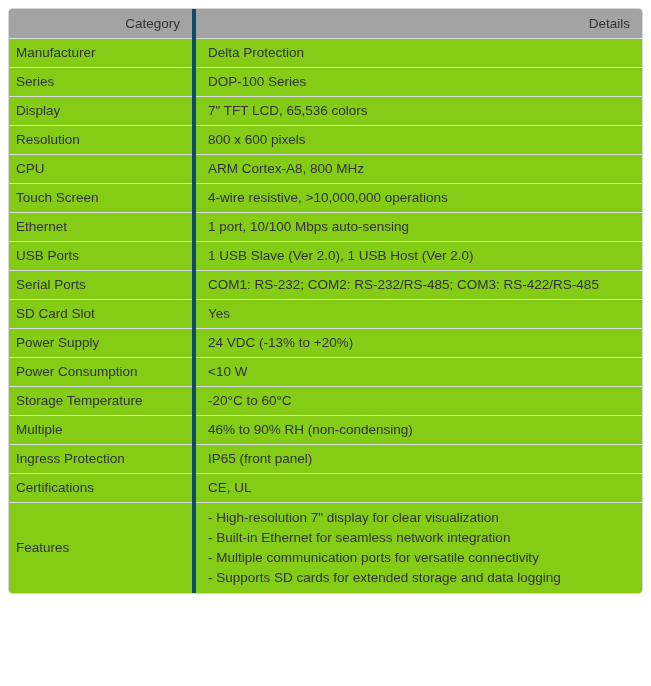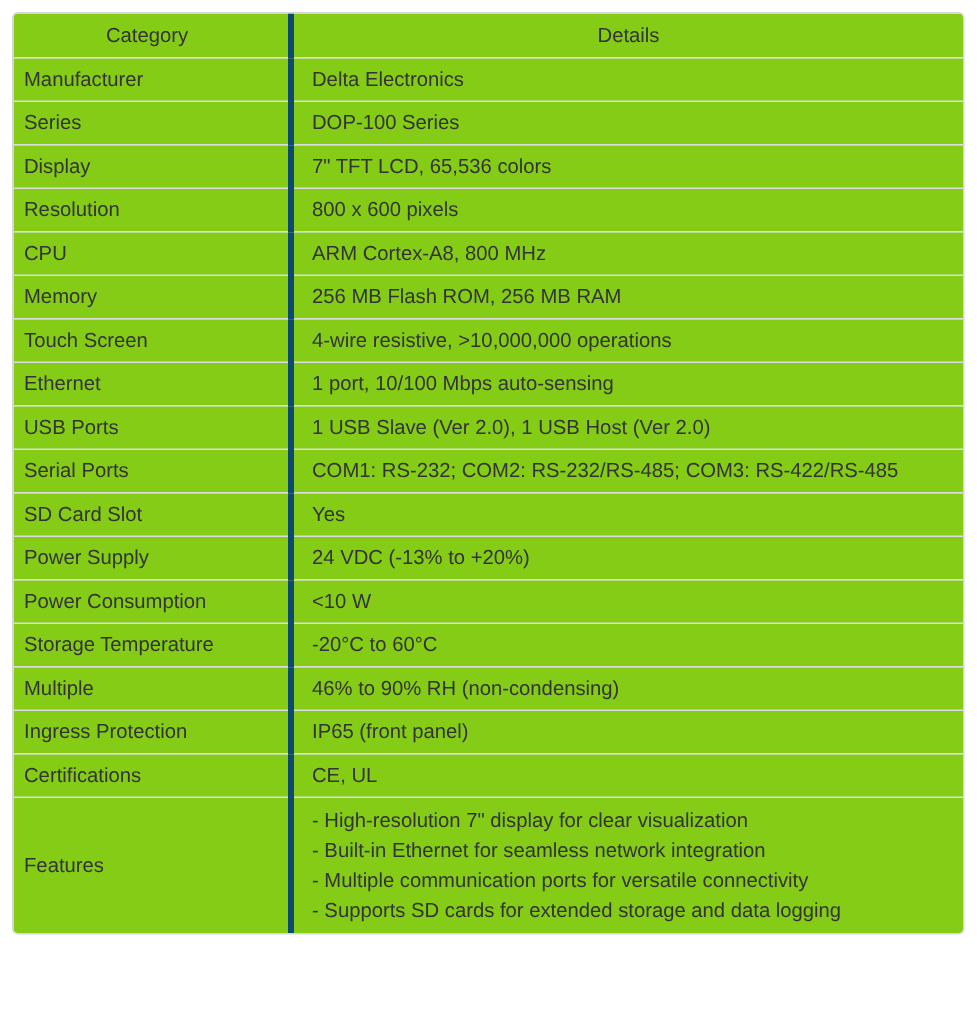--- a/index.html
+++ b/index.html
@@ -25,22 +25,22 @@
     overflow: hidden;
     background: #ffffff;
   }
   table.specs {
     width: 100%;
     border-collapse: collapse;
     font-size: 13.5px;
     color: #333333;
   }
   table.specs th {
-    background: #84cc16;
-    text-align: center;
+    background: #a3a3a3;
+    text-align: right;
     font-weight: 400;
     padding: 5px 12px;
     line-height: 19px;
     vertical-align: middle;
   }
   table.specs td {
     padding: 5px 12px;
     line-height: 18px;
     border-top: 1px solid #dcdcdc;
     vertical-align: middle;
@@ -71,41 +71,37 @@
     <table class="specs">
       <thead>
         <tr>
           <th>Category</th>
           <th>Details</th>
         </tr>
       </thead>
       <tbody>
         <tr>
           <td>Manufacturer</td>
-          <td>Delta Electronics</td>
+          <td>Delta Protection</td>
         </tr>
         <tr>
           <td>Series</td>
           <td>DOP-100 Series</td>
         </tr>
         <tr>
           <td>Display</td>
           <td>7" TFT LCD, 65,536 colors</td>
         </tr>
         <tr>
           <td>Resolution</td>
           <td>800 x 600 pixels</td>
         </tr>
         <tr>
           <td>CPU</td>
           <td>ARM Cortex-A8, 800 MHz</td>
-        </tr>
-        <tr>
-          <td>Memory</td>
-          <td>256 MB Flash ROM, 256 MB RAM</td>
         </tr>
         <tr>
           <td>Touch Screen</td>
           <td>4-wire resistive, &gt;10,000,000 operations</td>
         </tr>
         <tr>
           <td>Ethernet</td>
           <td>1 port, 10/100 Mbps auto-sensing</td>
         </tr>
         <tr>

